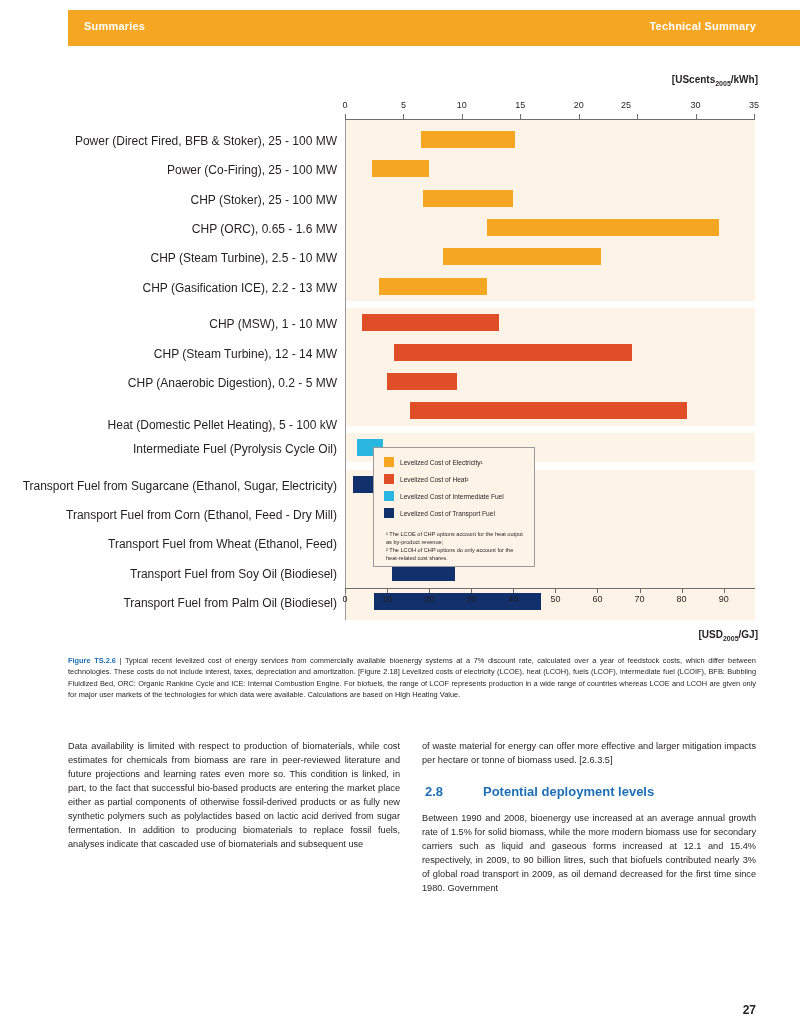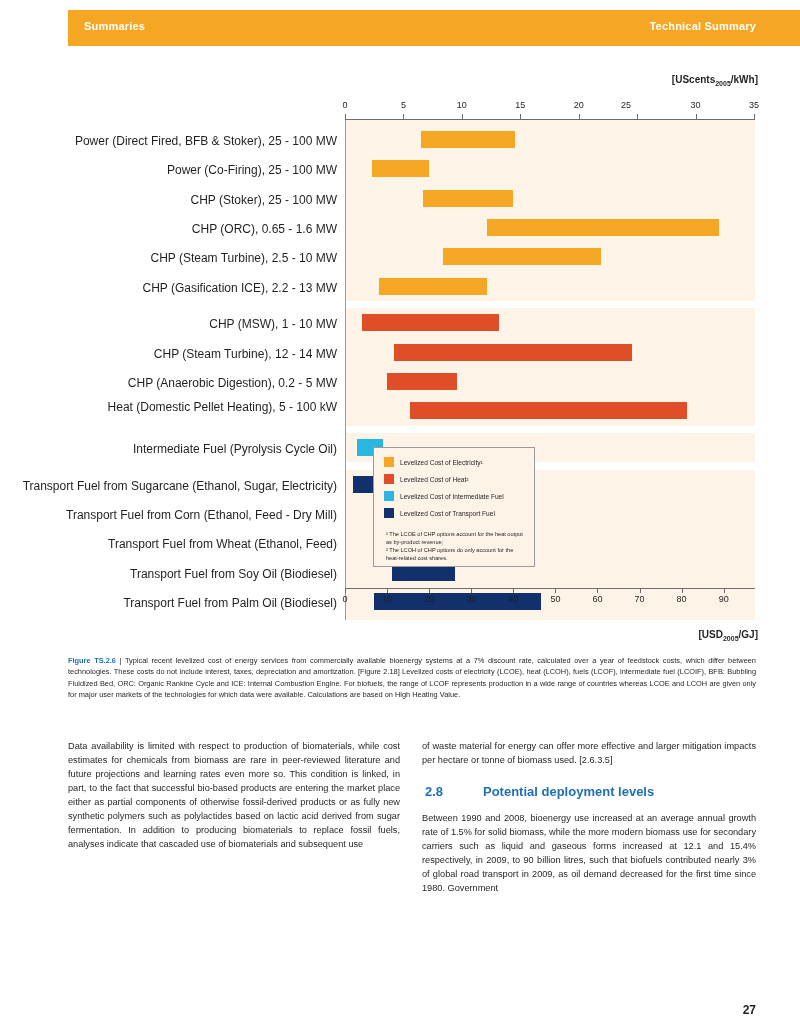--- a/index.html
+++ b/index.html
@@ -160,21 +160,21 @@
     <div class="label-col" id="labelcol">
         <div class="rowlabel" style="top: 36px;">Power (Direct Fired, BFB &amp; Stoker), 25 - 100 MW</div>
         <div class="rowlabel" style="top: 65.3px;">Power (Co-Firing), 25 - 100 MW</div>
         <div class="rowlabel" style="top: 94.6px;">CHP (Stoker), 25 - 100 MW</div>
         <div class="rowlabel" style="top: 123.9px;">CHP (ORC), 0.65 - 1.6 MW</div>
         <div class="rowlabel" style="top: 153.2px;">CHP (Steam Turbine), 2.5 - 10 MW</div>
         <div class="rowlabel" style="top: 182.5px;">CHP (Gasification ICE), 2.2 - 13 MW</div>
         <div class="rowlabel" style="top: 219.3px;">CHP (MSW), 1 - 10 MW</div>
         <div class="rowlabel" style="top: 248.6px;">CHP (Steam Turbine), 12 - 14 MW</div>
         <div class="rowlabel" style="top: 277.9px;">CHP (Anaerobic Digestion), 0.2 - 5 MW</div>
-        <div class="rowlabel" style="top: 302px;">Heat (Domestic Pellet Heating), 5 - 100 kW</div>
+        <div class="rowlabel" style="top: 320px;">Heat (Domestic Pellet Heating), 5 - 100 kW</div>
         <div class="rowlabel" style="top: 344px;">Intermediate Fuel (Pyrolysis Cycle Oil)</div>
         <div class="rowlabel" style="top: 380.8px;">Transport Fuel from Sugarcane (Ethanol, Sugar, Electricity)</div>
         <div class="rowlabel" style="top: 410.1px;">Transport Fuel from Corn (Ethanol, Feed - Dry Mill)</div>
         <div class="rowlabel" style="top: 439.4px;">Transport Fuel from Wheat (Ethanol, Feed)</div>
         <div class="rowlabel" style="top: 468.7px;">Transport Fuel from Soy Oil (Biodiesel)</div>
         <div class="rowlabel" style="top: 498px;">Transport Fuel from Palm Oil (Biodiesel)</div>
       </div>
     <div class="axisline" style="top:490px;"></div>
     <div class="tick-bottom" id="tick-bottom">
         <div class="tickmark" style="left: 0px; top: 0px;"></div>

